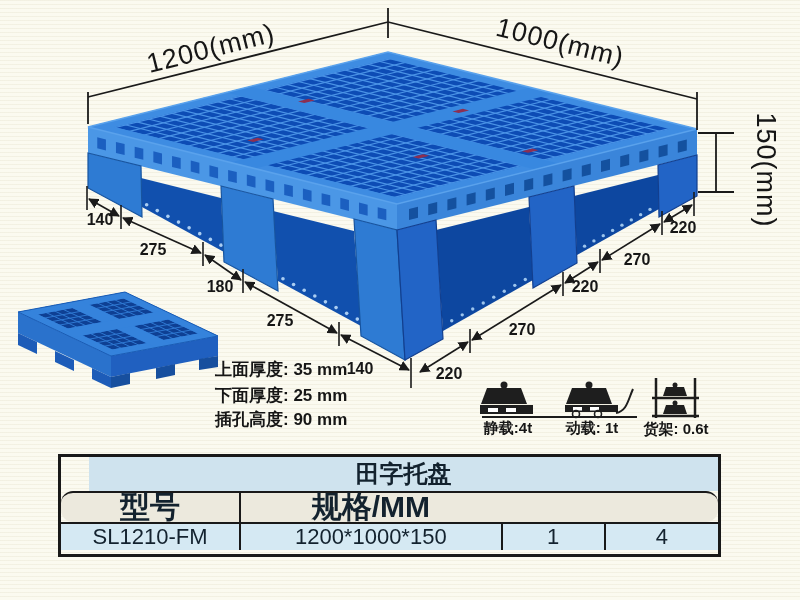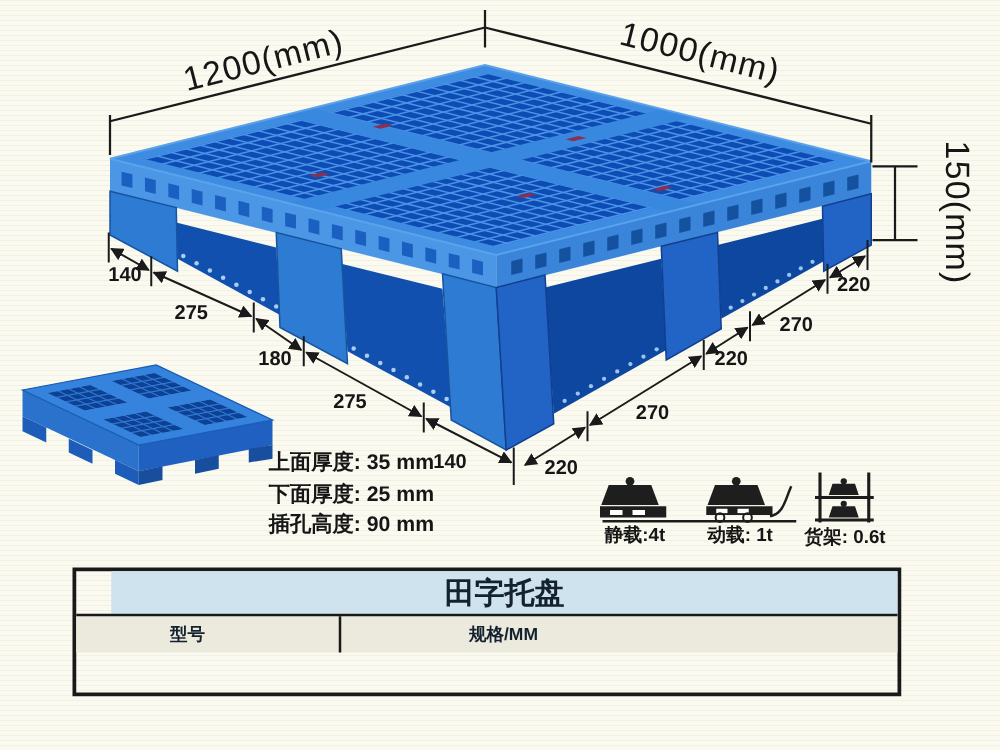--- a/index.html
+++ b/index.html
@@ -18,24 +18,24 @@
   
   .spec-table{
     position:absolute;left:58px;top:454px;width:663px;height:103px;
     border:3px solid #191919;box-sizing:border-box;
     display:flex;flex-direction:column;color:#13222e;
   }
   .tr{display:flex;flex-direction:row;box-sizing:border-box;}
   .tr + .tr{border-top:2px solid #191919;}
   .t-title{height:34px;background:#cfe3ee;align-items:center;justify-content:center;
     font-size:24px;font-weight:700;display:flex;margin-left:28px;}
-  .t-head{height:31px;background:#ece9dd;font-size:14px;font-weight:700;}
+  .t-head{height:31px;background:#ece9dd;font-size:30px;font-weight:700;border-radius:12px;}
   .t-data{height:28px;background:#d5e9f3;font-size:22px;font-weight:500;}
   .td{display:flex;align-items:center;justify-content:center;box-sizing:border-box;height:100%;}
-  .td + .td{border-left:2px solid #191919;margin-left:32px;}
+  .td + .td{border-left:2px solid #191919;}
   .c1{width:27.1%;} .c2{width:39.8%;} .c3{width:15.7%;} .c4{width:17.4%;}
 </style>
 </head>
 <body>
 
 <div class="sheet">
 
 <svg width="800" height="600" viewBox="0 0 800 600">
   <defs>
     <marker id="arr" viewBox="0 0 10 10" refX="9" refY="5" markerWidth="6.5" markerHeight="6.5" orient="auto-start-reverse">
@@ -334,15 +334,21 @@
   <text class="load-label" x="676" y="434" text-anchor="middle">货架: 0.6t</text>
 </svg>
 
 
 <div class="spec-table">
   <div class="tr t-title">田字托盘</div>
   <div class="tr t-head">
     <div class="td c1">型号</div>
     <div class="td c2">规格/MM</div>
   </div>
+  <div class="tr t-data">
+    <div class="td c1">SL1210-FM</div>
+    <div class="td c2">1200*1000*150</div>
+    <div class="td c3">1</div>
+    <div class="td c4">4</div>
+  </div>
 </div>
 
 </div>
 
 </body></html>

